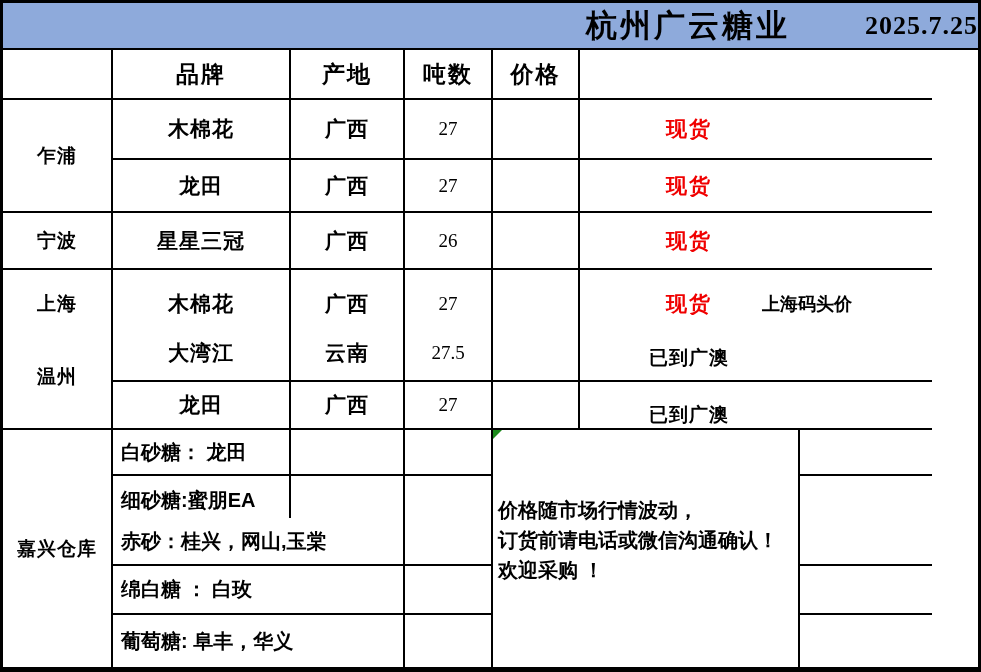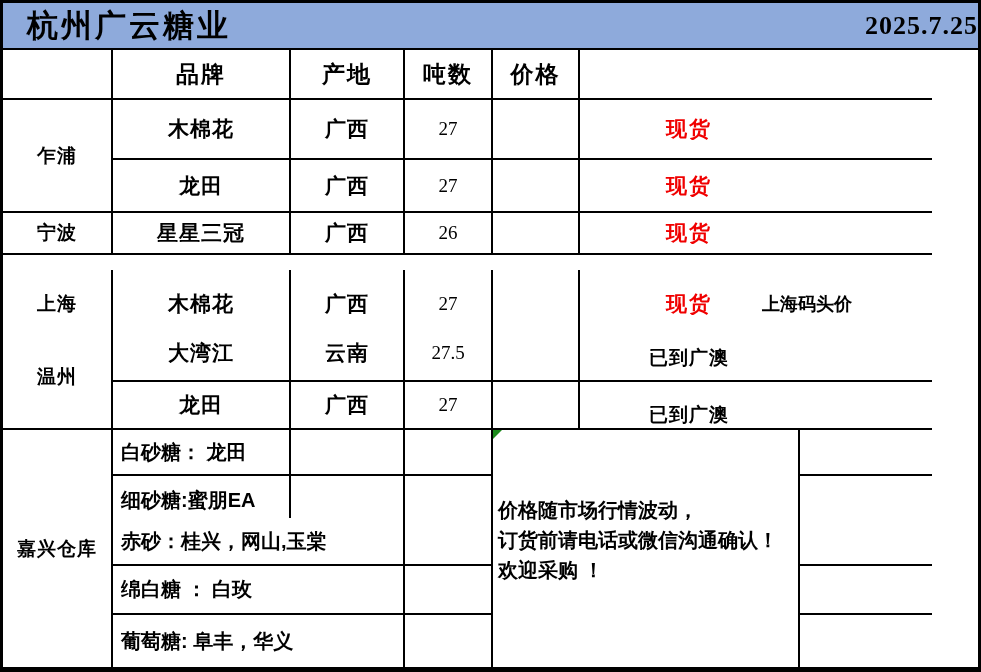--- a/index.html
+++ b/index.html
@@ -32,41 +32,41 @@
   .cD{left:402px;width:88px}
   .cE{left:490px;width:87px}
   .cF{left:577px;width:220px}
   .cG{left:751px;width:178px;border-right:none}
   .cBC{left:110px;width:292px}
   .cEF{left:490px;width:307px}
   
   .rh{top:47px;height:50px}
   .r1{top:97px;height:60px}
   .r2{top:157px;height:53px}
-  .r3{top:210px;height:42px}
+  .r3{top:210px;height:57px}
   .r4{top:267px;height:70px}
   .r5{top:322px;height:57px}
   .r6{top:379px;height:48px}
   .r7{top:427px;height:46px}
   .r8{top:473px;height:50px}
   .r9{top:515px;height:48px}
   .r10{top:563px;height:49px}
   .r11{top:612px;height:52px}
   .rA12{top:97px;height:113px}
   .rA56{top:322px;height:105px}
   .rA711{top:427px;height:237px}
   .rEF{top:427px;height:268px}
   .noB{border-bottom:none}
   
   #titlebar{
     position:absolute;left:0;top:0;width:975px;height:47px;
     box-sizing:border-box;
     background:#8EAADB;
     border-bottom:2px solid #000;
-    display:flex;align-items:center;justify-content:space-between;padding-left:24px;
+    display:flex;align-items:center;justify-content:flex-end;padding-left:24px;
   }
   .title-company{
     font-family:"Liberation Serif",serif;
     font-weight:bold;font-size:31px;letter-spacing:3px;
   }
   .title-date{
     font-family:"Liberation Serif",serif;
     font-weight:bold;font-size:26px;margin-left:75px;letter-spacing:1px;
   }
   

